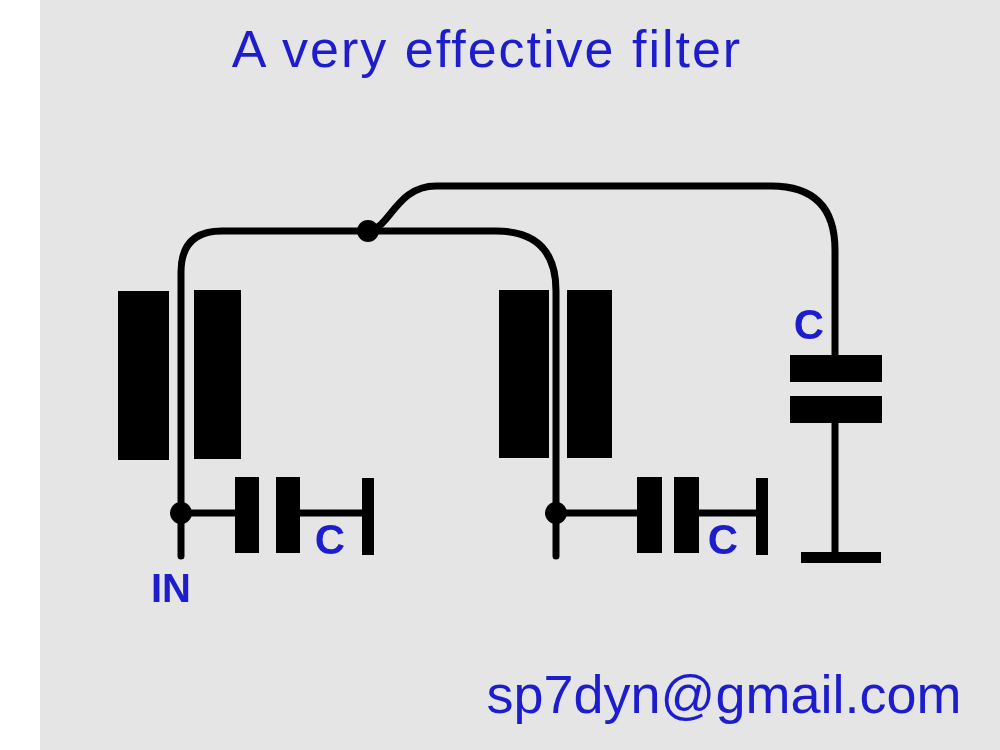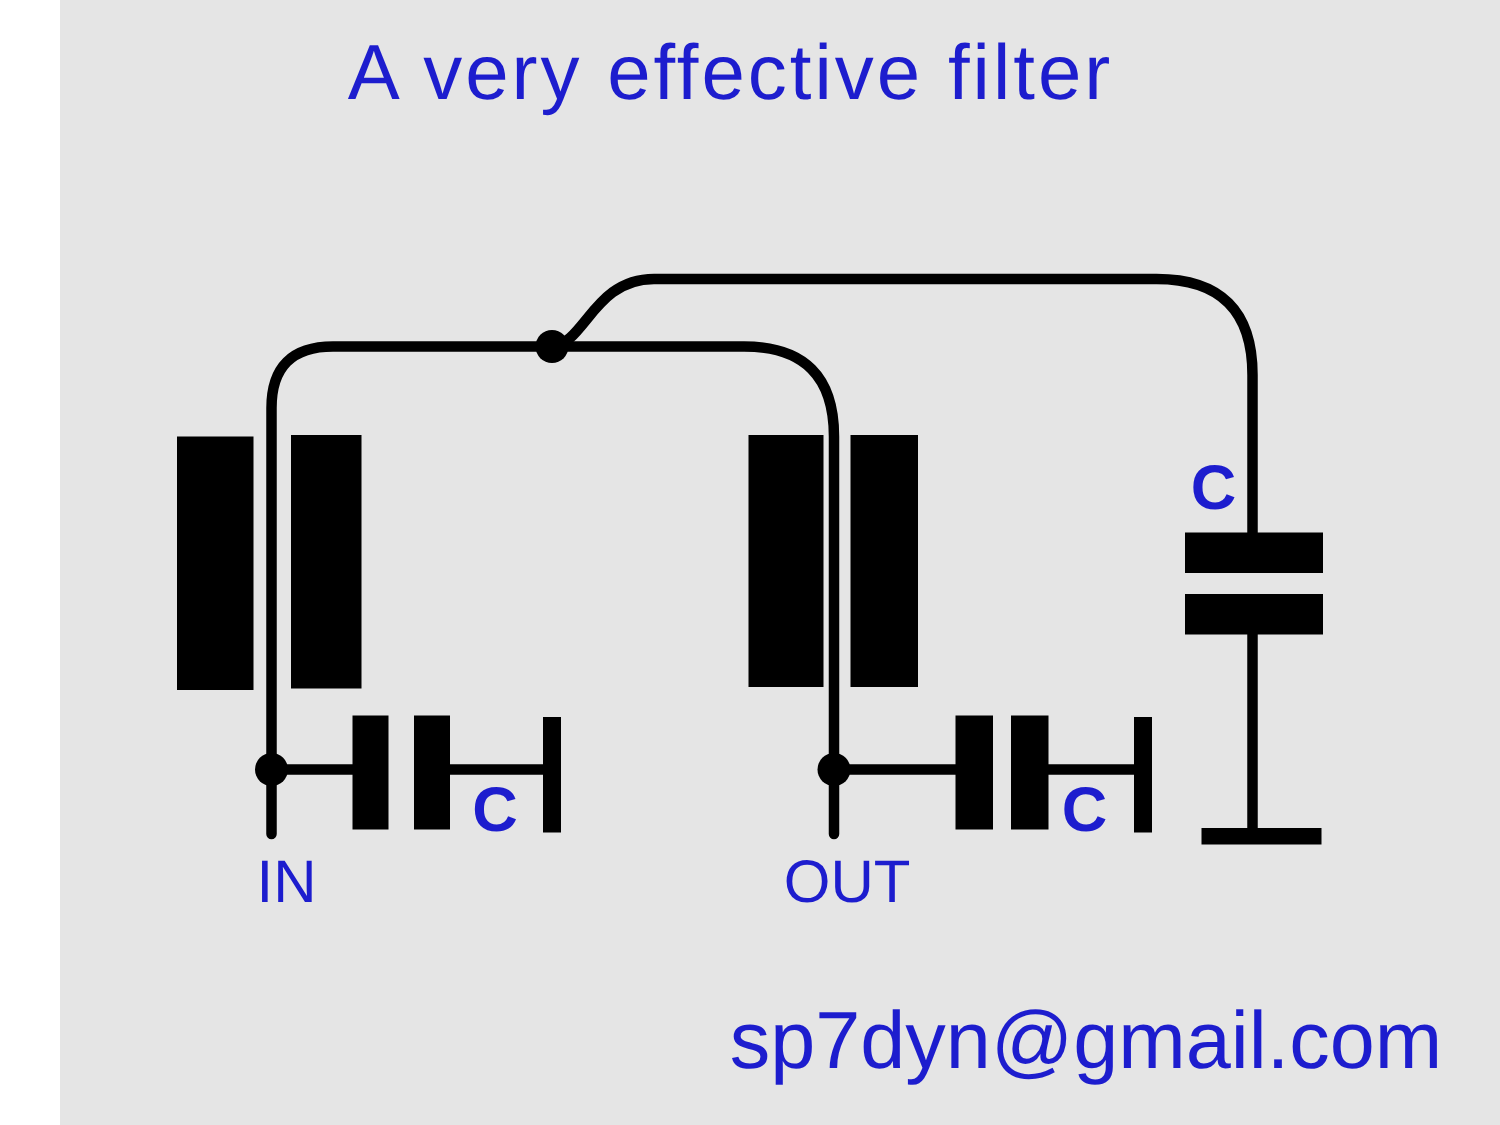--- a/index.html
+++ b/index.html
@@ -44,22 +44,22 @@
     font-weight: 700;
     text-align: center;
     width: 44px;
   }
   .cap-label.c1 { left: 268px; top: 518px; }
   .cap-label.c2 { left: 661px; top: 518px; }
   .cap-label.c3 { left: 747px; top: 303px; }
   .port-label {
     font-size: 40px;
     line-height: 42px;
-    font-weight: 400;
-    text-align: right;
+    font-weight: 700;
+    text-align: left;
   }
   .port-label.in  { left: 111px; top: 567px; width: 60px; }
   .port-label.out { left: 467px; top: 567px; width: 100px; }
   .email {
     top: 663px;
     left: 404px;
     width: 560px;
     text-align: center;
     font-size: 54px;
     line-height: 62px;
@@ -122,17 +122,16 @@
       <rect x="750" y="396" width="92" height="27"></rect>
     </g>
 
     <rect fill="#000000" x="761" y="552" width="80" height="11"></rect>
   </svg>
 
   <div class="blue-text cap-label c1">C</div>
   <div class="blue-text cap-label c2">C</div>
   <div class="blue-text cap-label c3">C</div>
   <div class="blue-text port-label in">IN</div>
-  <div class="blue-text port-label out">OUT</div>
 
   <div class="blue-text email">sp7dyn@gmail.com</div>
 
 </div>
 
 </body></html>

